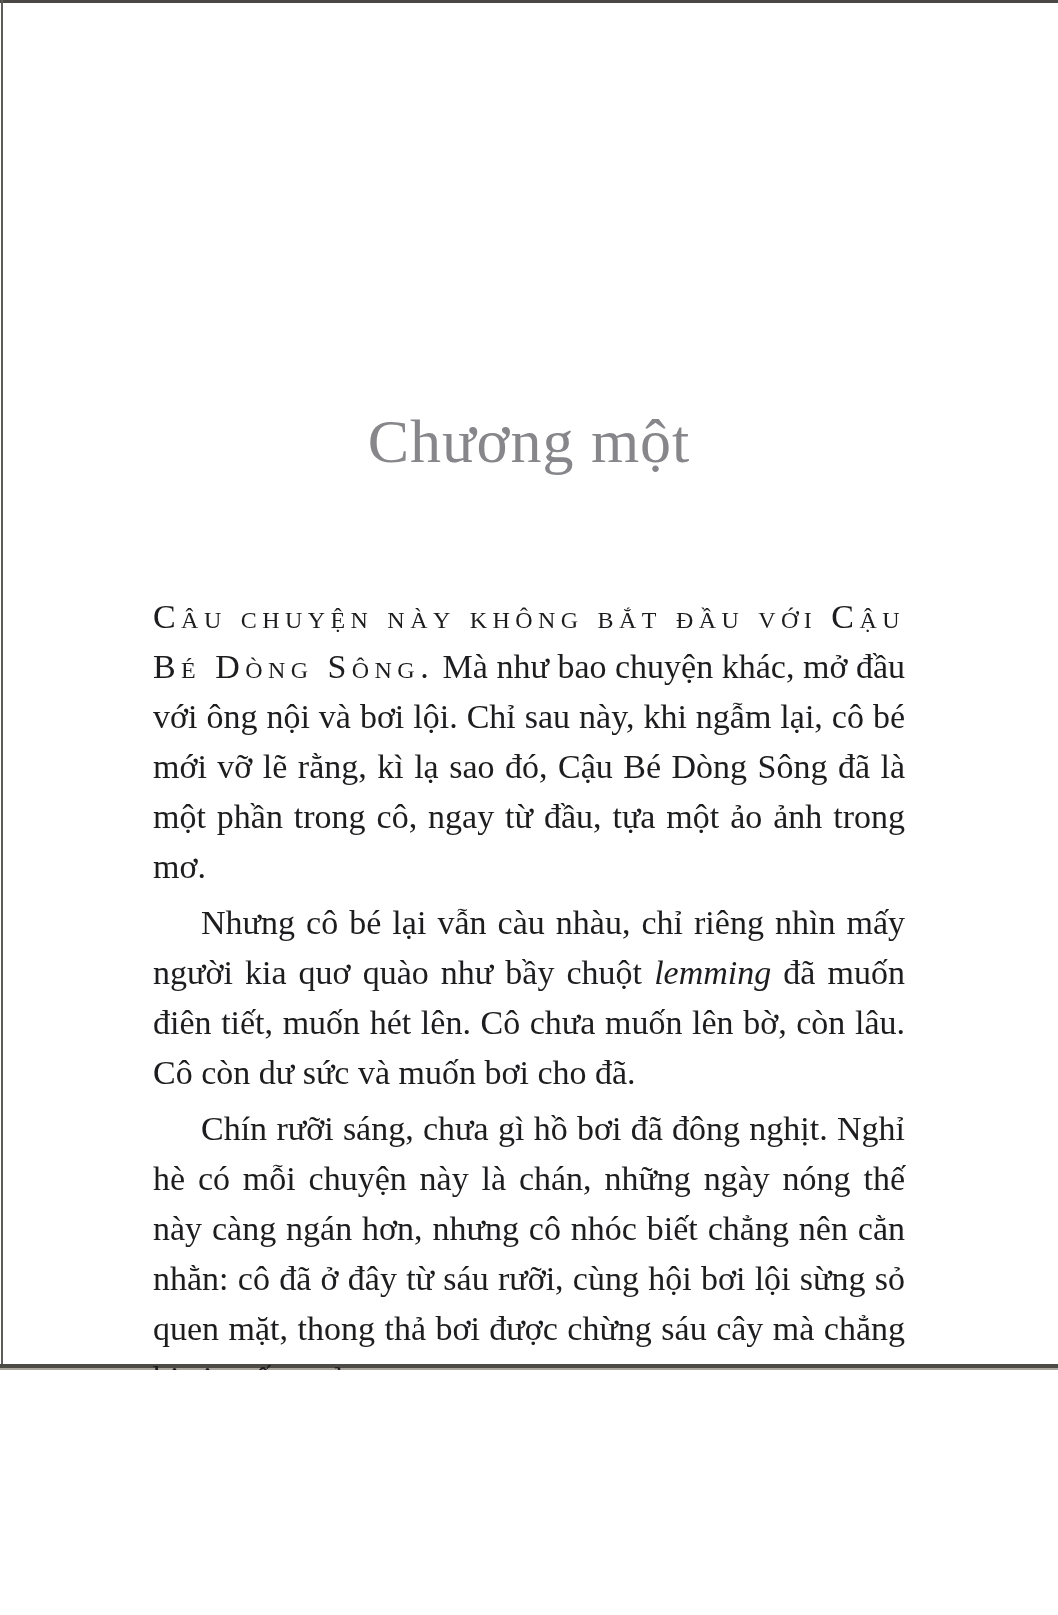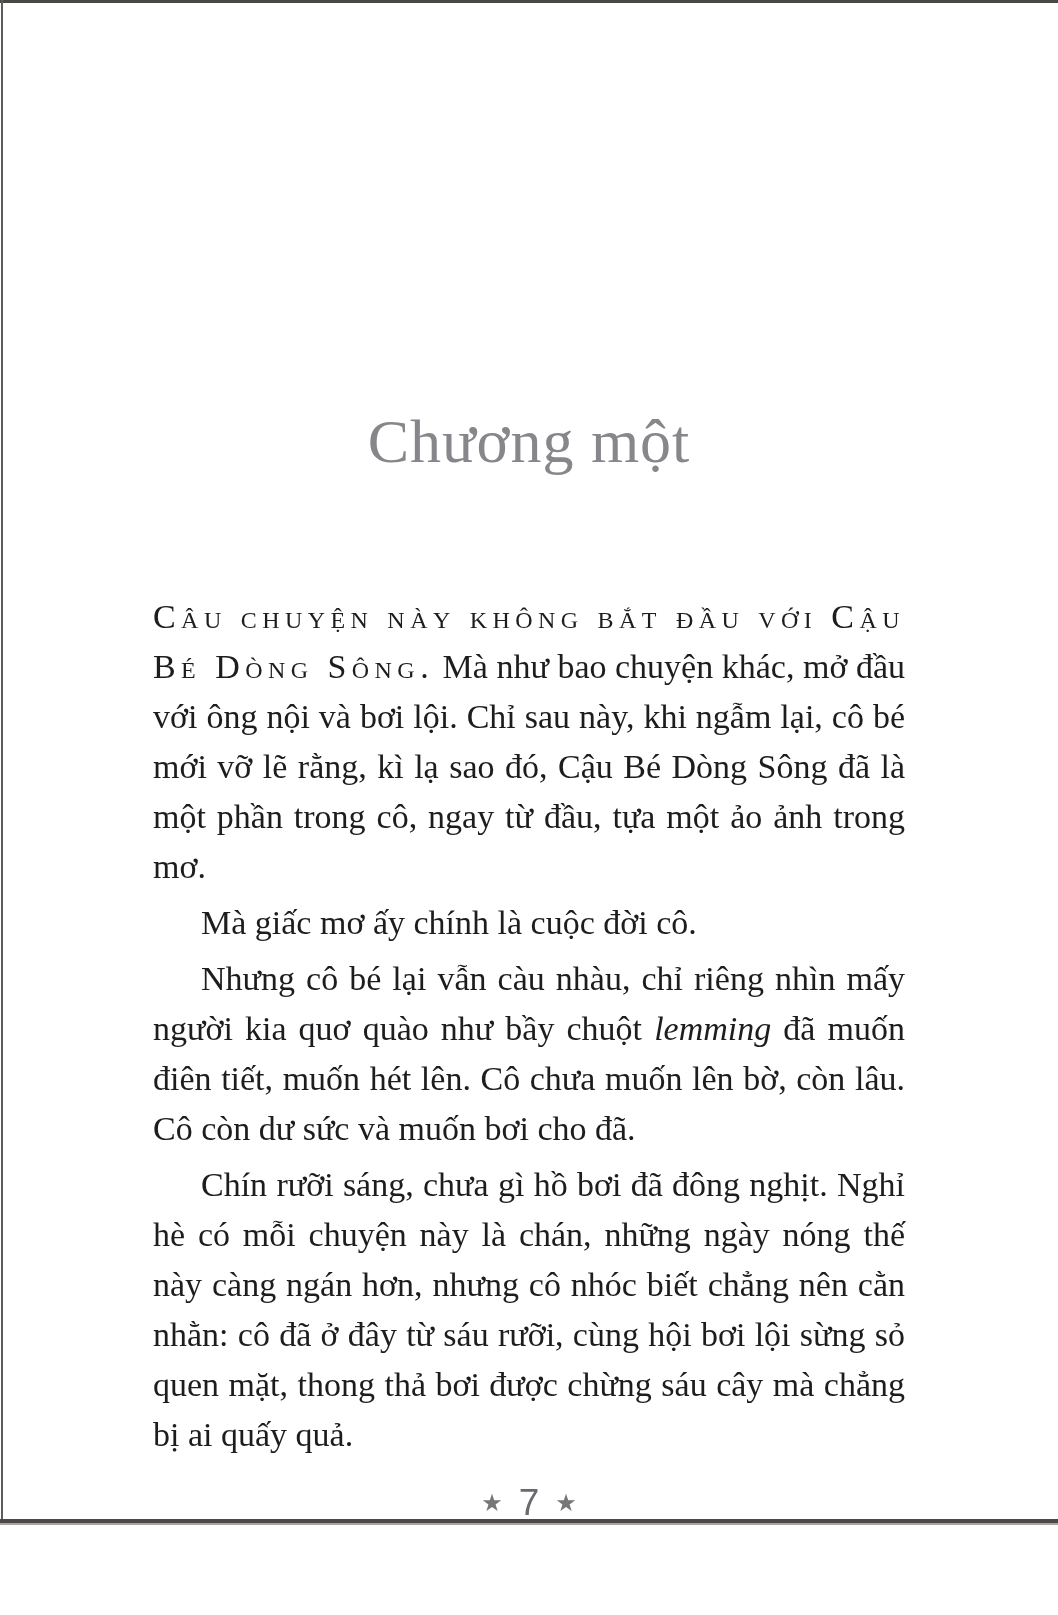--- a/index.html
+++ b/index.html
@@ -1,20 +1,20 @@
 <!DOCTYPE html>
 <html><head>
 <meta charset="utf-8">
 <style>
   html, body { margin: 0; padding: 0; background: #ffffff; }
 
   .page {
     position: relative;
     width: 1058px;
-    height: 1525px;
+    height: 1370px;
     background: #ffffff;
     overflow: hidden;
     font-family: "Liberation Serif", "DejaVu Serif", serif;
   }
 
   
   .edge-top    { position: absolute; top: 0; left: 0; width: 100%; height: 3px; background: #4a4844; }
   .edge-left   { position: absolute; top: 0; left: 1px; width: 2px; height: 100%; background: #5e5c58; }
   .edge-bottom { position: absolute; bottom: 2px; left: 0; width: 100%; height: 4px; background: #4c4a45; }
   .edge-bottom-light { position: absolute; bottom: 0; left: 0; width: 100%; height: 2px; background: #aaa69f; }
@@ -85,21 +85,20 @@
   <div class="edge-left"></div>
   <div class="edge-bottom"></div>
   <div class="edge-bottom-light"></div>
 
   <h1 class="chapter-title">Chương một</h1>
 
   <div class="text-block">
 
     <p class="para no-indent"><span class="smallcaps">Câu chuyện này không bắt đầu với Cậu Bé Dòng Sông.</span><span> Mà như bao chuyện khác, mở đầu với ông nội và bơi lội. Chỉ sau này, khi ngẫm lại, cô bé mới vỡ lẽ rằng, kì lạ sao đó, Cậu Bé Dòng Sông đã là một phần trong cô, ngay từ đầu, tựa một ảo ảnh trong mơ.</span></p>
 
-    <p class="para">Mà giấc mơ ấy chính là cuộc đời cô.</p>
 
     <p class="para"><span>Nhưng cô bé lại vẫn càu nhàu, chỉ riêng nhìn mấy người kia quơ quào như bầy chuột </span><em>lemming</em><span> đã muốn điên tiết, muốn hét lên. Cô chưa muốn lên bờ, còn lâu. Cô còn dư sức và muốn bơi cho đã.</span></p>
 
     <p class="para">Chín rưỡi sáng, chưa gì hồ bơi đã đông nghịt. Nghỉ hè có mỗi chuyện này là chán, những ngày nóng thế này càng ngán hơn, nhưng cô nhóc biết chẳng nên cằn nhằn: cô đã ở đây từ sáu rưỡi, cùng hội bơi lội sừng sỏ quen mặt, thong thả bơi được chừng sáu cây mà chẳng bị ai quấy quả.</p>
 
   </div>
 
   <div class="footer">
     <span class="star">★</span>
     <span class="pagenum">7</span>

